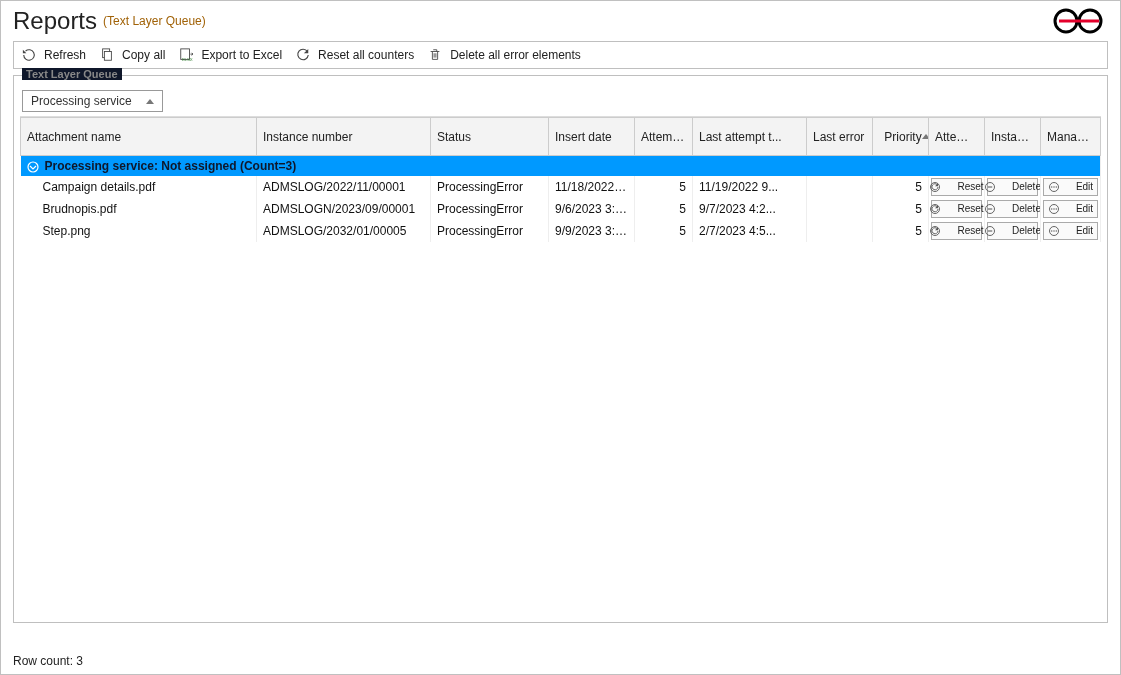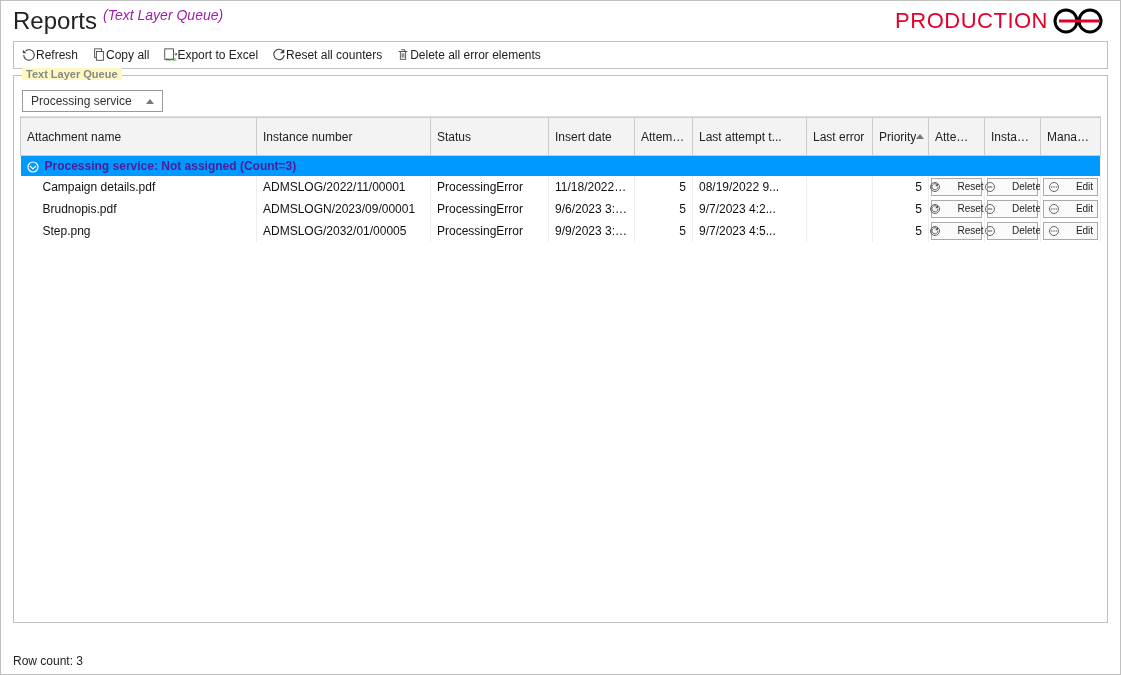--- a/index.html
+++ b/index.html
@@ -1,56 +1,55 @@
 <!DOCTYPE html>
 <html><head>
 <meta charset="utf-8">
 <style>
   * { box-sizing: border-box; }
   html, body { margin:0; padding:0; font-family: "Segoe UI", Tahoma, Arial, sans-serif; font-size:12px; color:#000; background:#fff; }
   .frame { width:1121px; height:675px; border:1px solid #c0c0c0; position:relative; padding:6px 12px; }
   .header { display:flex; align-items:flex-end; justify-content:space-between; }
-  .title-wrap { display:flex; align-items:flex-start; gap:6px; }
+  .title-wrap { display:flex; align-items:center; gap:6px; }
   .title { font-size:24px; color:#222; }
-  .subtitle { font-size:14px; color:#a21caf;font-style:italic; }
+  .subtitle { font-size:12px; color:#a16207; }
   .brand { display:flex; align-items:center; gap:4px; }
   .brand-text { color:#E4002B; font-size:22px; letter-spacing:0.5px; }
   .brand-logo { width:56px; height:28px; }
   .toolbar { border:1px solid #bfbfbf; margin-top:6px; padding:4px 6px; display:flex; gap:10px; align-items:center; }
-  .tb-btn { display:flex; align-items:center; gap:0; padding:2px 2px; cursor:pointer; color:#222; }
+  .tb-btn { display:flex; align-items:center; gap:8px; padding:2px 2px; cursor:pointer; color:#222; }
   .tb-btn svg { display:block; }
   .fieldset { border:1px solid #bfbfbf; margin-top:6px; position:relative; padding:8px 6px 6px 6px; height:548px; }
-  .legend { position:absolute; top:-8px; left:8px; background:#fef9c3; padding:0 4px; color:#888; font-size:11px; font-weight:bold; }
+  .legend { position:absolute; top:-8px; left:8px; background:#0f172a; padding:0 4px; color:#888; font-size:11px; font-weight:bold; }
   .group-pill { border:1px solid #999; padding:2px 8px; display:inline-flex; align-items:center; gap:14px; color:#333; margin:6px 16px 4px 2px; height:22px; cursor:pointer; }
   .sort-tri { width:0;height:0;border-left:4px solid transparent;border-right:4px solid transparent;border-bottom:5px solid #777; }
   .grid-wrap { border-top:1px solid #ddd; position:relative; height:470px; overflow:hidden; }
   table.grid { border-collapse:collapse; width:100%; table-layout:fixed; }
   table.grid th { background:#f3f3f3; border:1px solid #ccc; text-align:left; font-weight:normal; color:#222; padding:3px 6px; overflow:hidden; white-space:nowrap; text-overflow:ellipsis; height:38px; }
   table.grid td { border-right:1px solid #eee; padding:3px 6px; overflow:hidden; white-space:nowrap; text-overflow:ellipsis; height:22px; color:#111; }
-  tr.group-row td { background:#0099FF; color:#4c1d95; font-weight:bold; height:20px; padding:2px 6px; }
+  tr.group-row td { background:#0099FF; color:#0f172a; font-weight:bold; height:20px; padding:2px 6px; }
   .collapse-icon { display:inline-block; vertical-align:middle; margin-right:6px; }
   .btn-cell { padding:1px 2px !important; }
   .cell-btn { display:inline-flex; align-items:center; justify-content:center; gap:16px; border:1px solid #aaa; background:#fafafa; height:18px; width:100%; font-size:10px; color:#222; cursor:pointer; padding:0 4px; }
   .cell-btn svg { flex-shrink:0; }
   .num { text-align:right; }
   .row-count { position:absolute; bottom:6px; left:12px; color:#222;margin-top:12px; }
-  .th-sort { display:flex; align-items:center; justify-content:flex-start; }
+  .th-sort { display:flex; align-items:center; justify-content:center;margin-left:13px; }
 </style>
 </head>
 <body>
 
 <div class="frame">
 
   <div class="header">
     <div class="title-wrap">
       <span class="title">Reports</span>
       <span class="subtitle">(Text Layer Queue)</span>
     </div>
     <div class="brand">
-      <span class="brand-text">PRODUCTION</span>
       <svg class="brand-logo" viewBox="0 0 56 28">
         <circle cx="14" cy="14" r="11" fill="none" stroke="#000" stroke-width="3"></circle>
         <circle cx="38" cy="14" r="11" fill="none" stroke="#000" stroke-width="3"></circle>
         <line x1="7" y1="14" x2="47" y2="14" stroke="#E4002B" stroke-width="3"></line>
       </svg>
     </div>
   </div>
 
   <div class="toolbar">
     <div class="tb-btn">
@@ -139,21 +138,21 @@
                   <circle cx="6" cy="6" r="5" fill="none" stroke="#fff" stroke-width="1.2"></circle>
                   <path d="M3 5 L6 8 L9 5" fill="none" stroke="#fff" stroke-width="1.2"></path>
                 </svg><span>Processing service: Not assigned (Count=3)</span></td>
             </tr>
             <tr>
               <td style="padding-left: 22px;">Campaign details.pdf</td>
               <td>ADMSLOG/2022/11/00001</td>
               <td>ProcessingError</td>
               <td>11/18/2022 8...</td>
               <td class="num">5</td>
-              <td>08/19/2022 9...</td>
+              <td>11/19/2022 9...</td>
               <td></td>
               <td class="num">5</td>
               <td class="btn-cell"><button class="cell-btn">
                   <svg width="12" height="12" viewBox="0 0 16 16">
                     <circle cx="8" cy="8" r="6" fill="none" stroke="#555" stroke-width="1.2"></circle>
                     <path d="M11 5 A4 4 0 1 0 12 8" fill="none" stroke="#555" stroke-width="1.2"></path>
                     <path fill="#555" d="M12 3 L12 7 L8 7 Z"></path>
                   </svg>
                   <span>Reset</span>
                 </button></td>
@@ -207,21 +206,21 @@
                   </svg>
                   <span>Edit</span>
                 </button></td>
             </tr>
             <tr>
               <td style="padding-left: 22px;">Step.png</td>
               <td>ADMSLOG/2032/01/00005</td>
               <td>ProcessingError</td>
               <td>9/9/2023 3:4...</td>
               <td class="num">5</td>
-              <td>9/7/2023 4:5...</td>
+              <td>2/7/2023 4:5...</td>
               <td></td>
               <td class="num">5</td>
               <td class="btn-cell"><button class="cell-btn">
                   <svg width="12" height="12" viewBox="0 0 16 16">
                     <circle cx="8" cy="8" r="6" fill="none" stroke="#555" stroke-width="1.2"></circle>
                     <path d="M11 5 A4 4 0 1 0 12 8" fill="none" stroke="#555" stroke-width="1.2"></path>
                     <path fill="#555" d="M12 3 L12 7 L8 7 Z"></path>
                   </svg>
                   <span>Reset</span>
                 </button></td>

